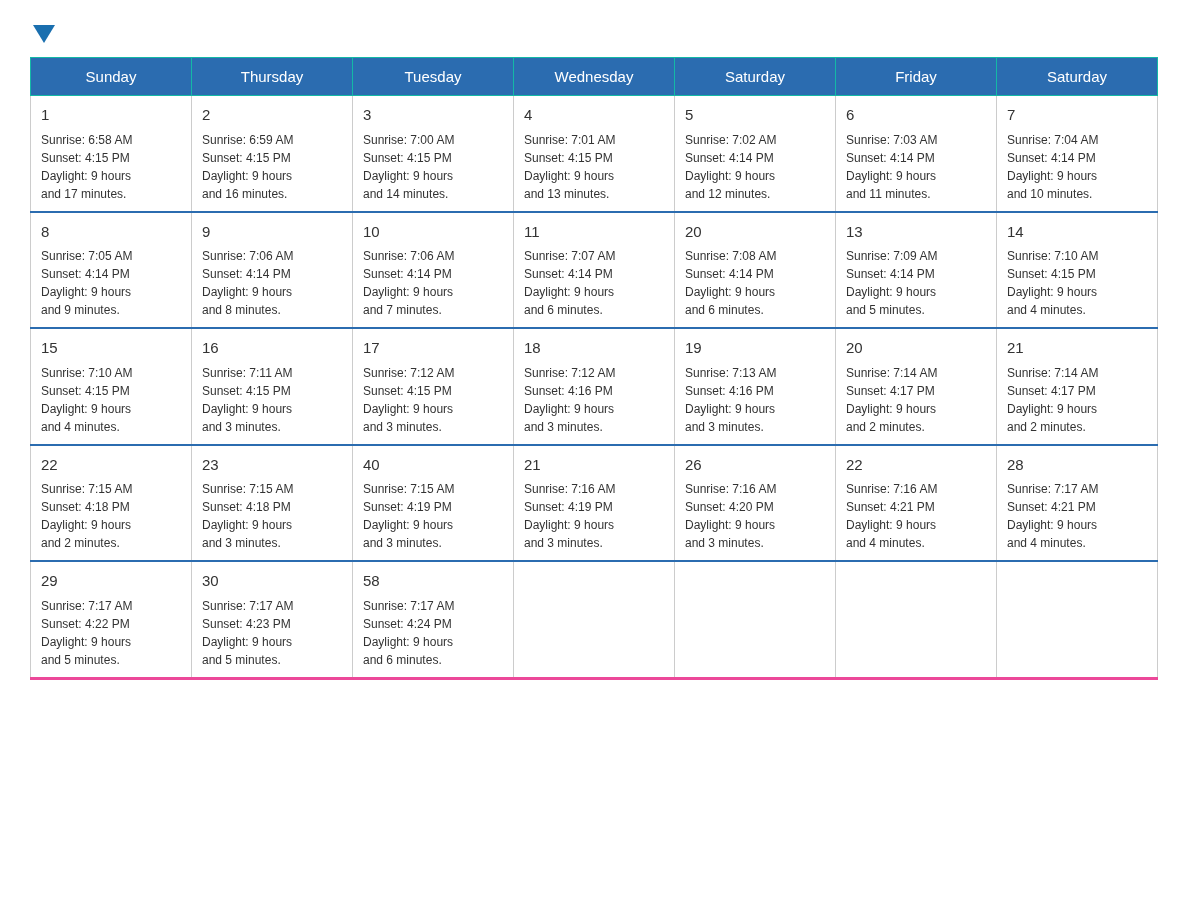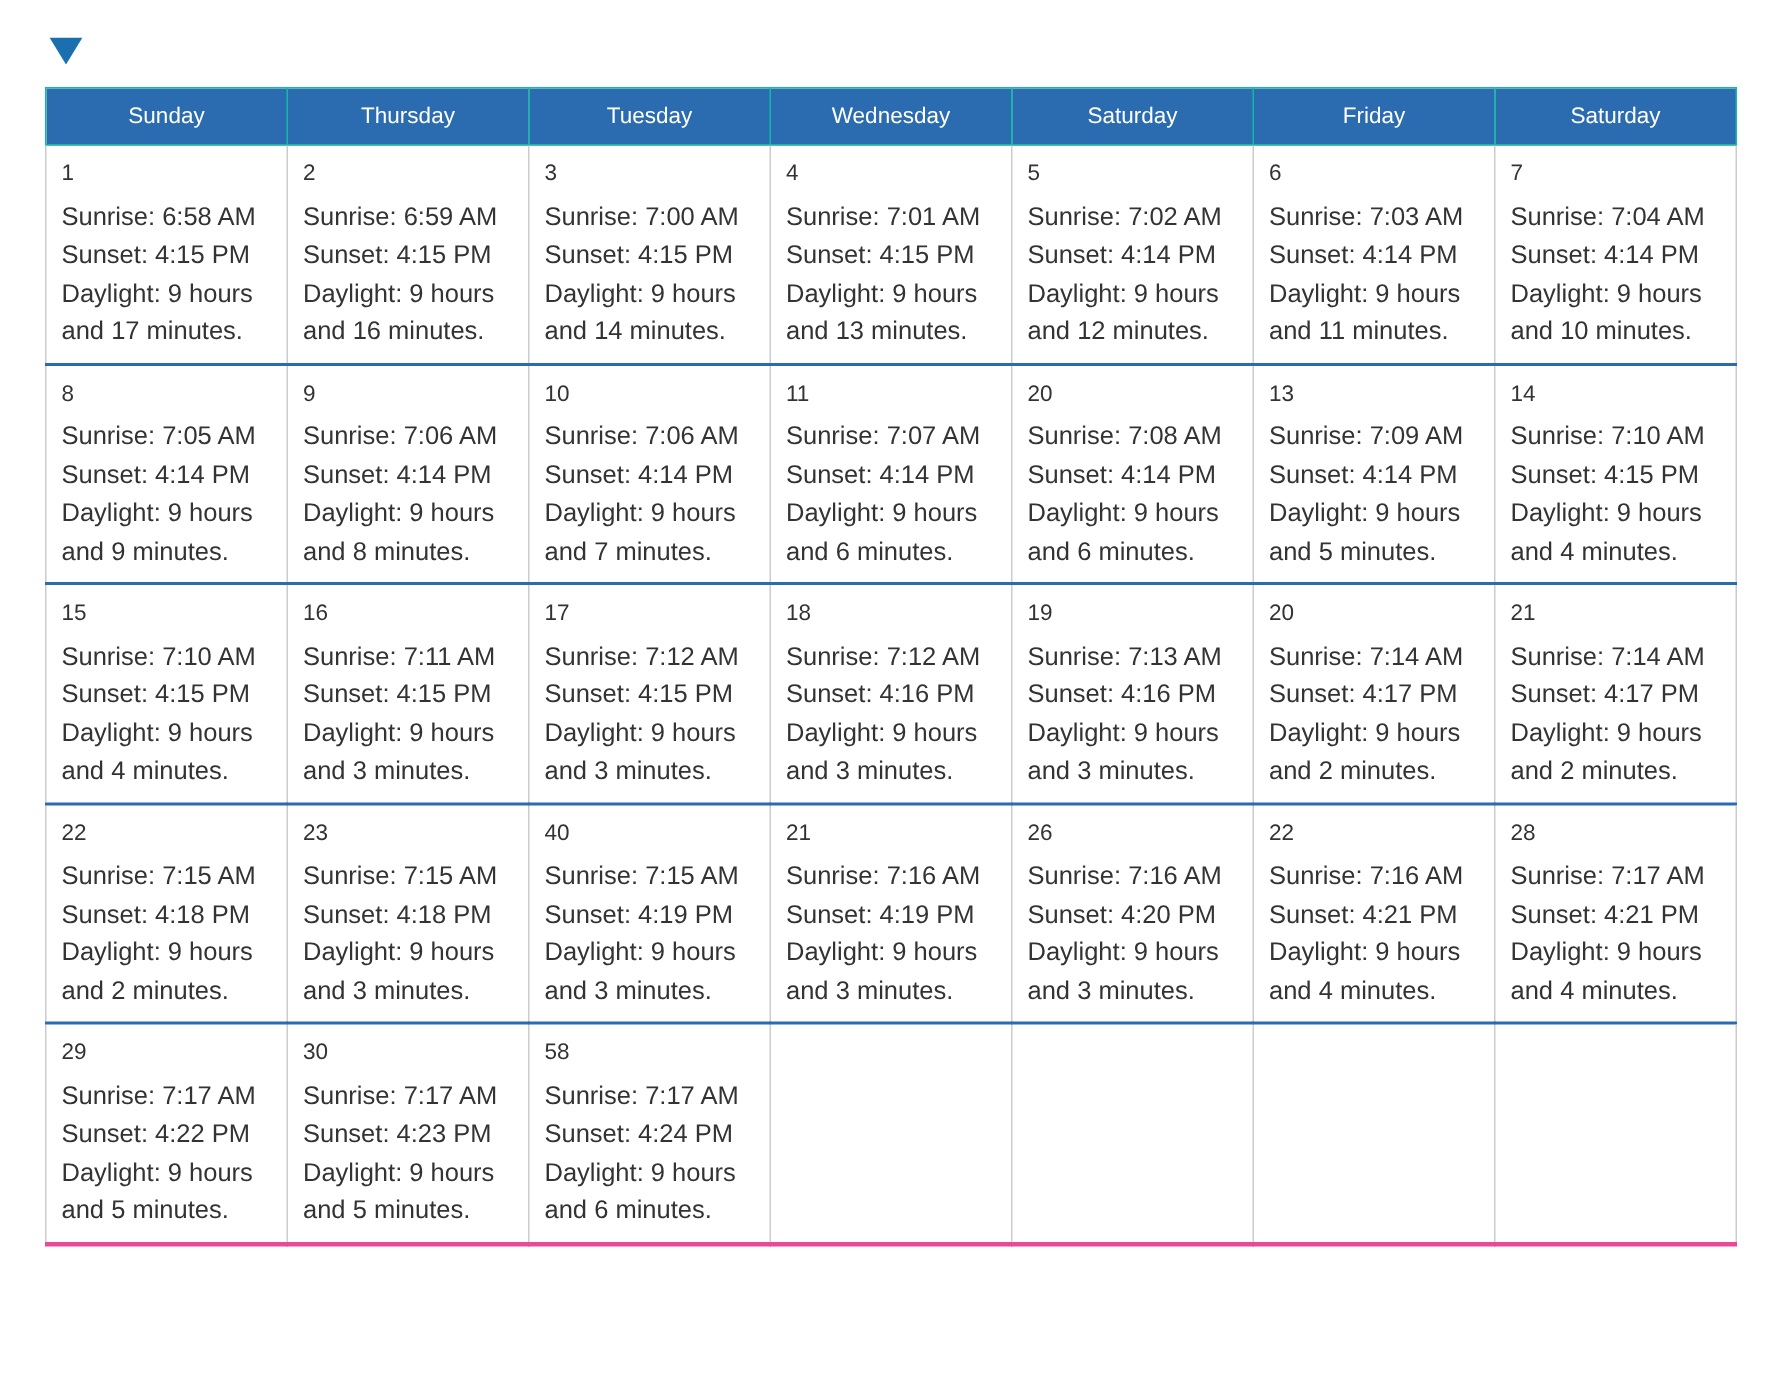--- a/index.html
+++ b/index.html
@@ -77,21 +77,21 @@
       color: #333;
       line-height: 1.5;
     }
     tbody tr td .day-num {
       font-size: 15px;
       font-weight: normal;
       display: block;
       margin-bottom: 4px;
     }
     tbody tr td .day-info {
-      font-size: 17px;
+      font-size: 12px;
       color: #333;
     }
     tbody tr {
       border-bottom: 2px solid #2b6cb0;
     }
     tbody tr:last-child {
       border-bottom: 3px solid #ec4899;
     }
     .empty-cell {
       background: #fff;

